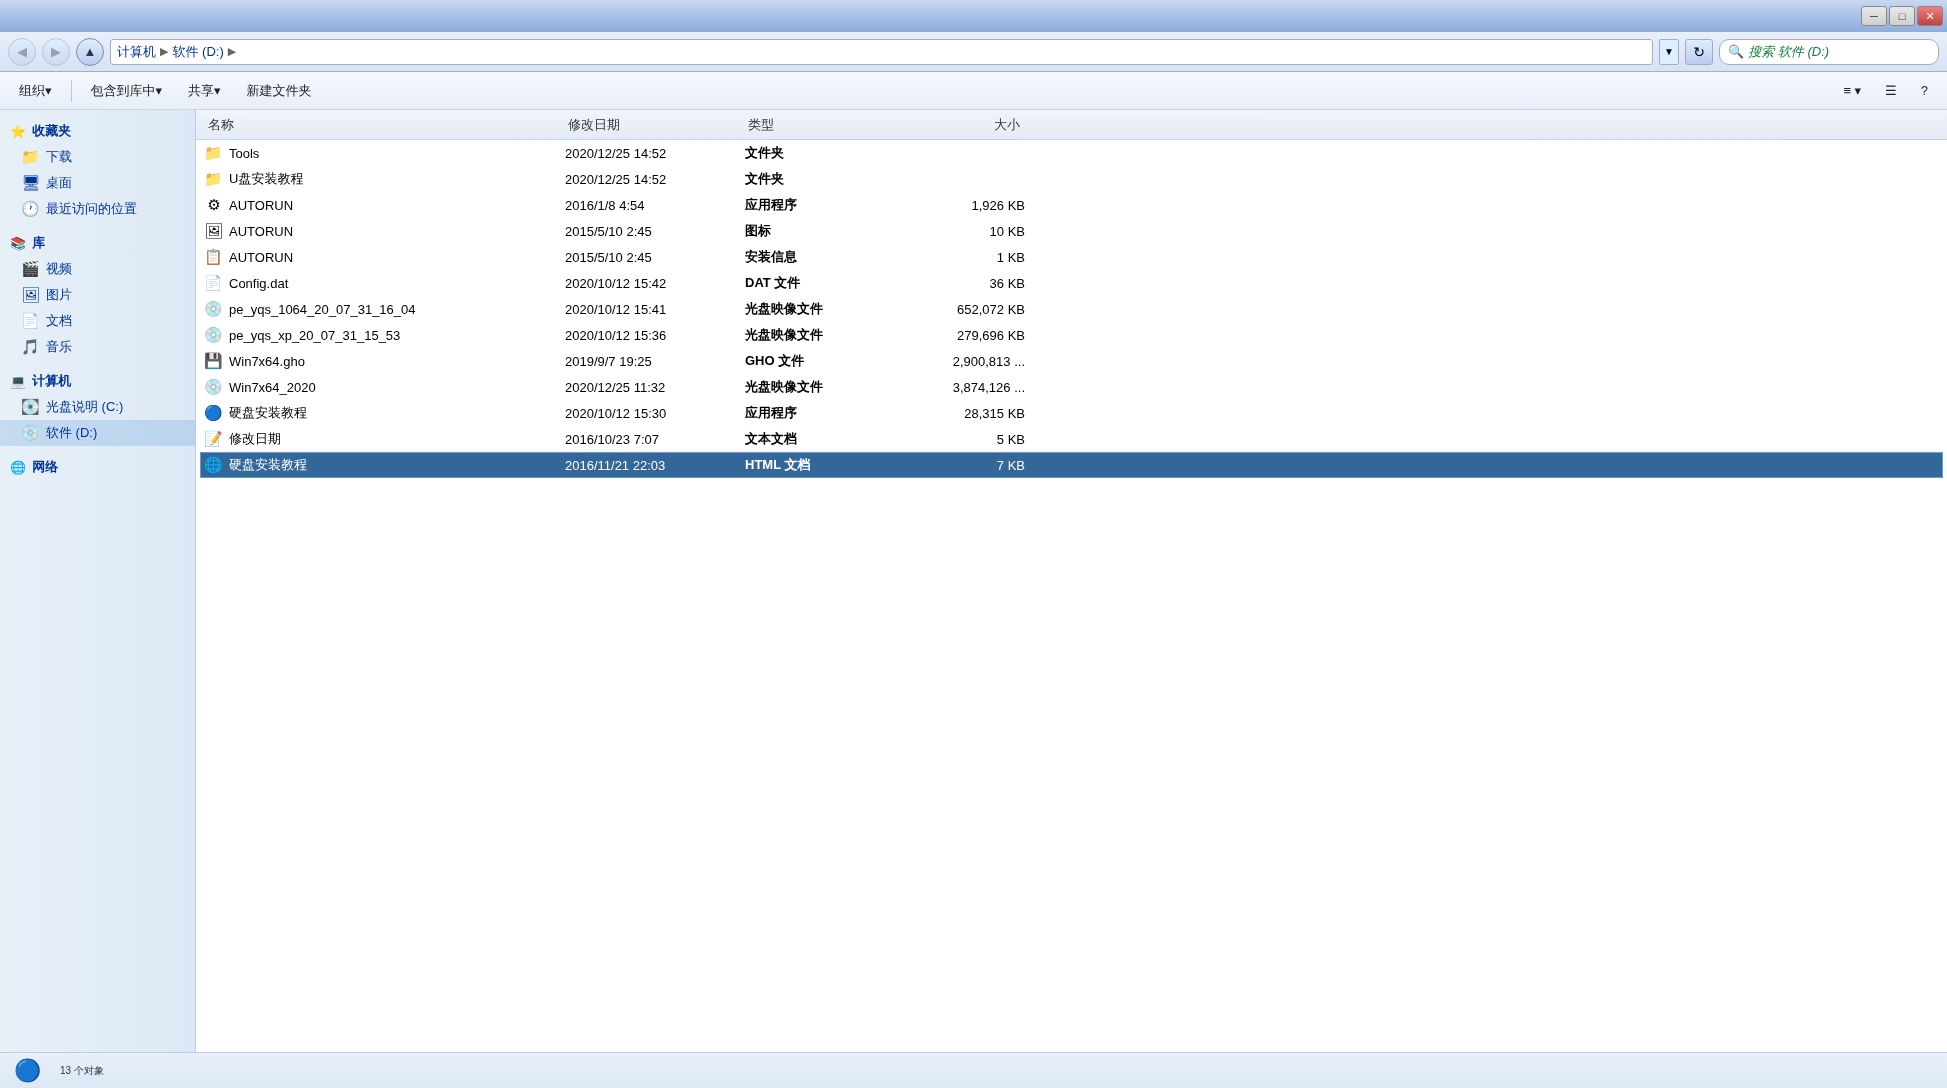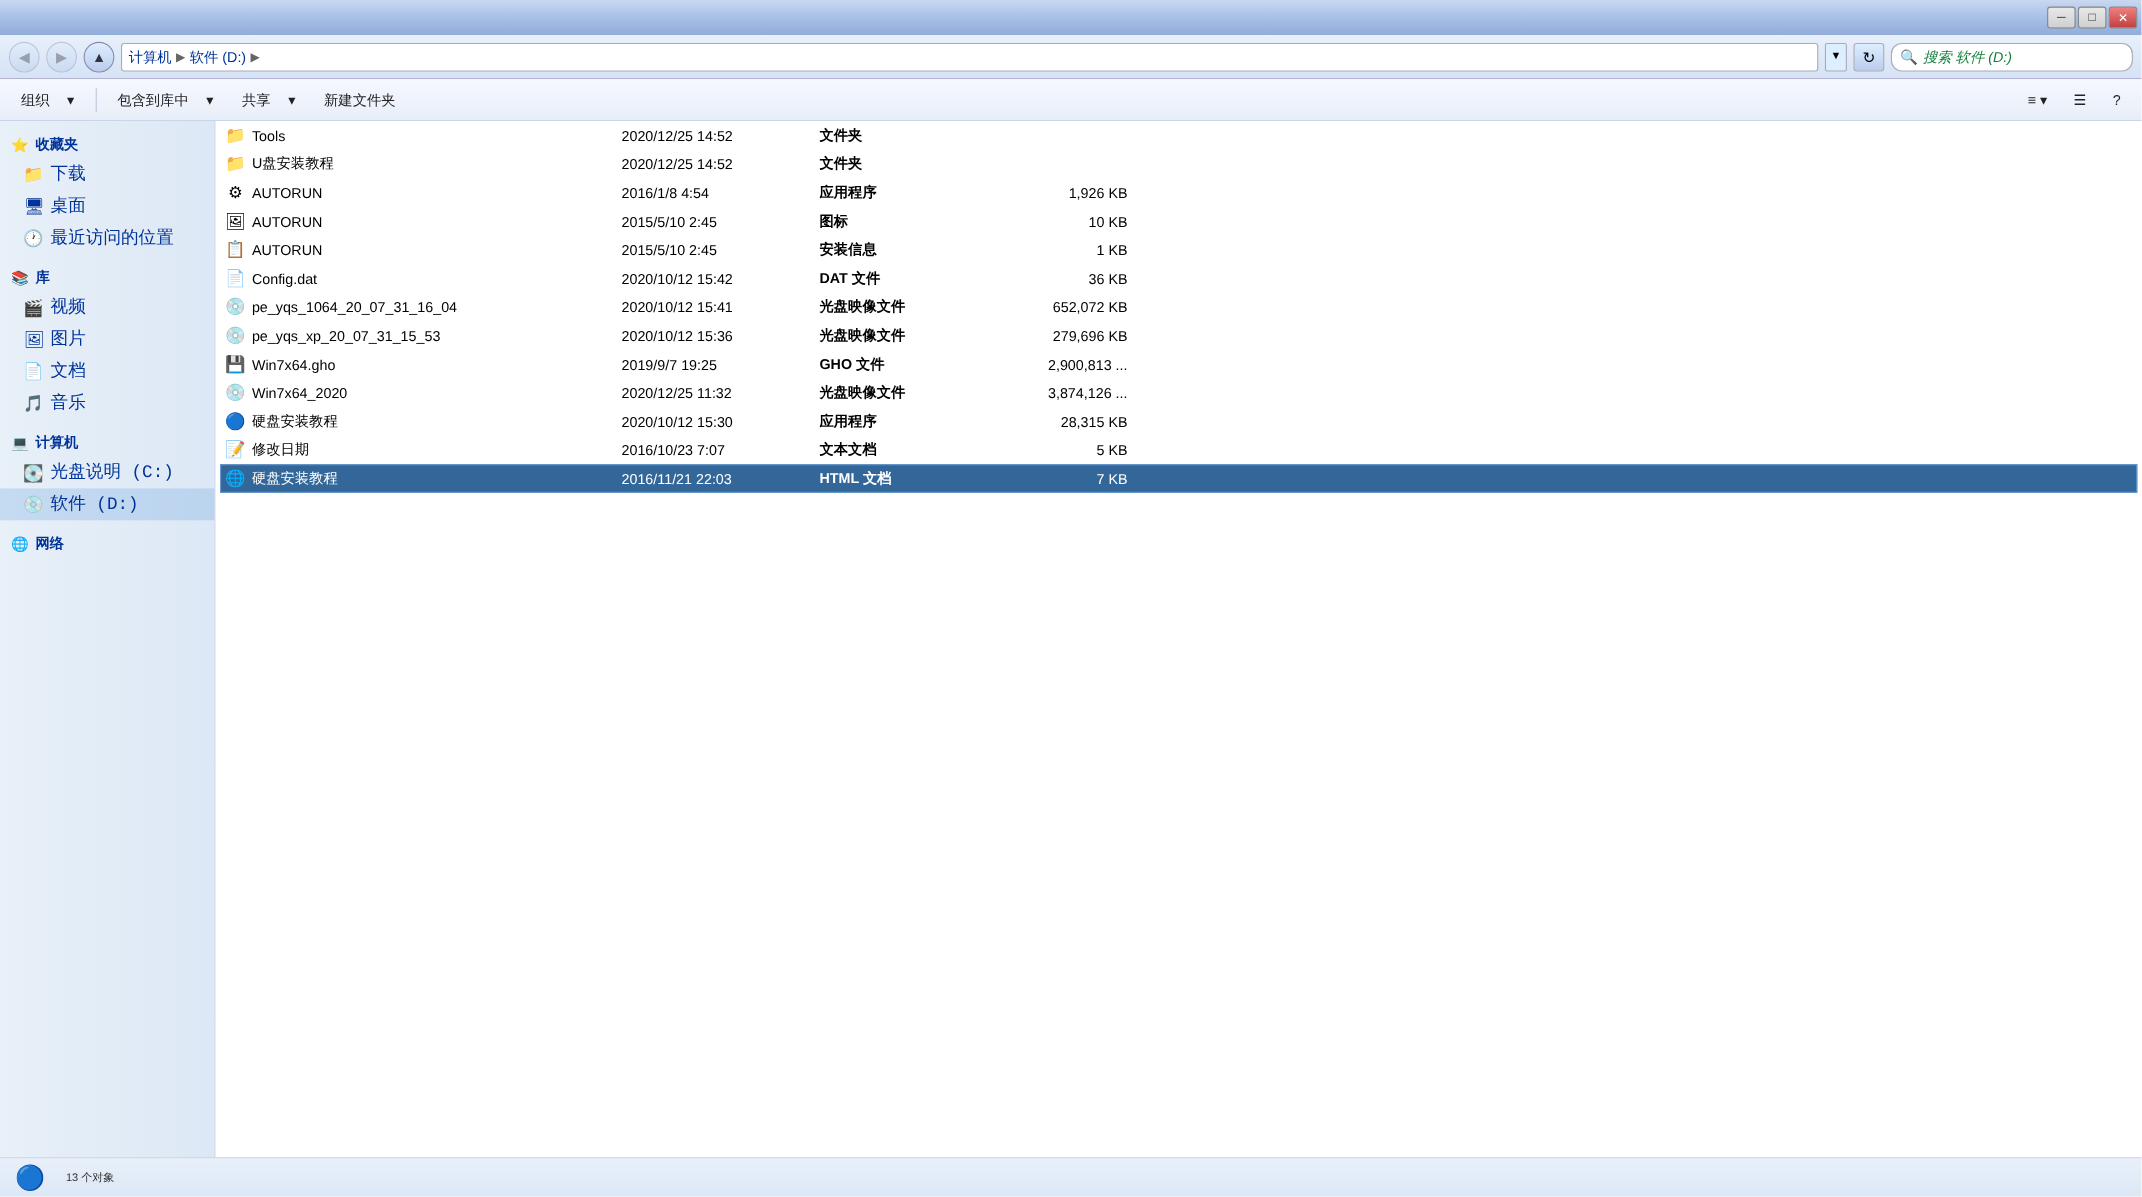--- a/index.html
+++ b/index.html
@@ -139,21 +139,21 @@
     .toolbar-btn {
       height: 28px;
       padding: 0 10px;
       background: transparent;
       border: 1px solid transparent;
       border-radius: 3px;
       cursor: pointer;
       font-size: 13px;
       display: flex;
       align-items: center;
-      gap: 16px;
+      gap: 0;
       color: #222;
     }
     .toolbar-separator {
       width: 1px;
       height: 22px;
       background: #c0c8d8;
       margin: 0 4px;
     }
     .toolbar-spacer { flex: 1; }
     .view-btns {
@@ -203,21 +203,21 @@
     }
     .sidebar-icon {
       width: 18px;
       height: 18px;
       display: flex;
       align-items: center;
       justify-content: center;
       font-size: 15px;
       flex-shrink: 0;
     }
-    .sidebar-label { font-size: 16px; font-family: Liberation Mono, monospace; }
+    .sidebar-label { font-size: 13px; }
 
     
     .file-area {
       flex: 1;
       display: flex;
       flex-direction: column;
       background: #fff;
       overflow: hidden;
     }
     .column-headers {
@@ -429,20 +429,26 @@
       <div class="sidebar-header">
         <span>🌐</span>
         <span>网络</span>
       </div>
     </div>
 
   </div>
 
   <div class="file-area">
 
+    <div class="column-headers">
+      <div class="col-header col-name">名称</div>
+      <div class="col-header col-date">修改日期</div>
+      <div class="col-header col-type">类型</div>
+      <div class="col-header col-size">大小</div>
+    </div>
 
     <div class="file-list" id="file-list">
     <div class="file-row">
     <div class="file-cell name">
       <span class="file-icon">📁</span>
       <span>Tools</span>
     </div>
     <div class="file-cell date">2020/12/25 14:52</div>
     <div class="file-cell type">文件夹</div>
     <div class="file-cell size"></div>

